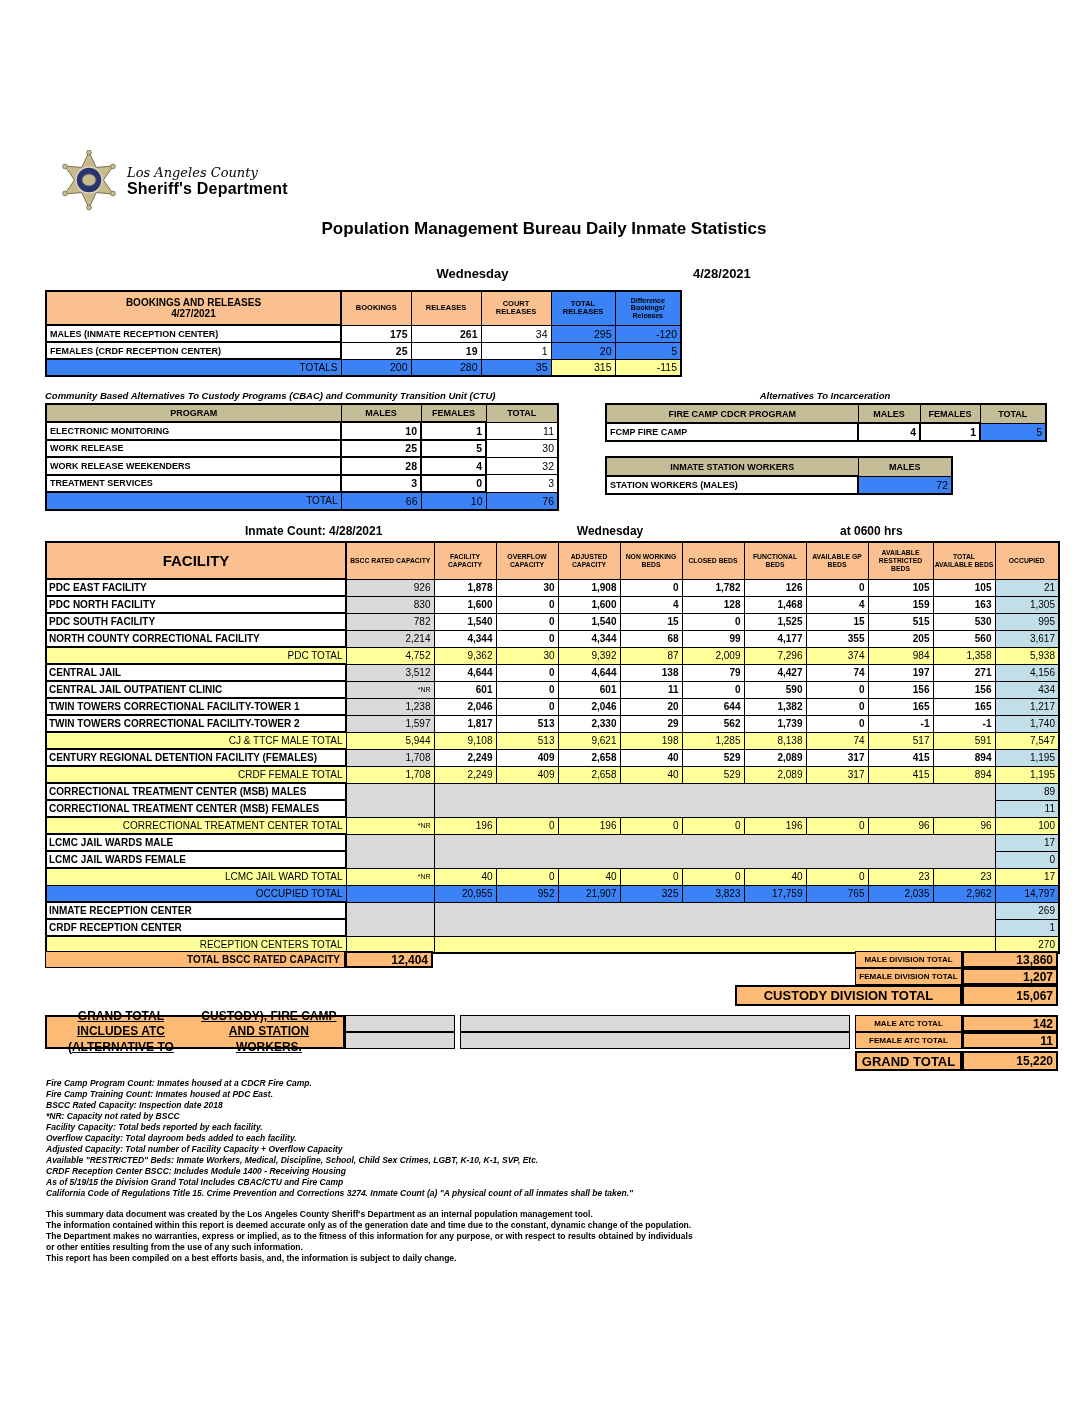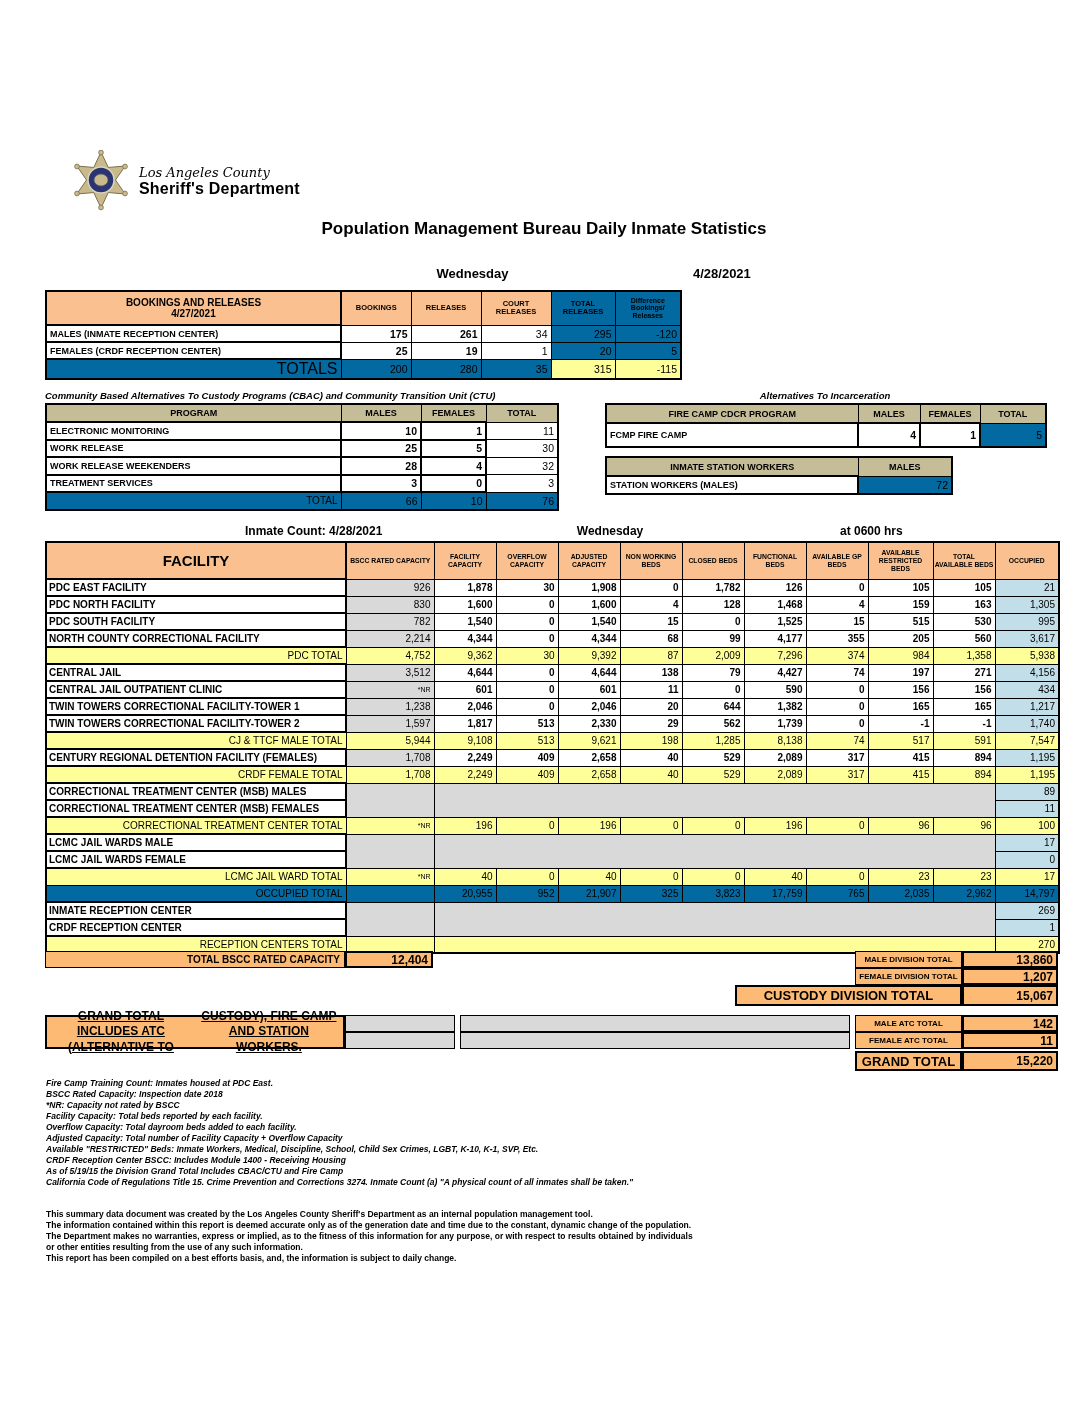--- a/index.html
+++ b/index.html
@@ -4,68 +4,68 @@
 <style>
   html,body { margin:0; padding:0; background:#888; }
   .page { position:relative; width:1088px; height:1408px; background:#ffffff;
           font-family:"Liberation Sans", sans-serif; color:#000; margin:0 auto; overflow:hidden; }
   table { border-collapse:collapse; table-layout:fixed; }
   td,th { overflow:hidden; padding:0 3px; box-sizing:border-box; }
 
   
   .bg-orange { background:#FAC090; }
   .bg-tan    { background:#C4BD97; }
-  .bg-green  { background:#0369a1; }
+  .bg-green  { background:#3b82f6; }
   .bg-yellow { background:#FFFF99; }
   .bg-blue   { background:#C2DEE8; }
   .bg-gray   { background:#D9D9D9; }
   .bg-cyan   { background:#92CDDC; }
 
   
-  .logo { position:absolute; left:71px; top:150px; display:flex; align-items:center; }
+  .logo { position:absolute; left:59px; top:150px; display:flex; align-items:center; }
   .logo-text { margin-left:8px; }
   .logo-text .l1 { font-family:"DejaVu Serif", serif; font-style:italic; font-size:13px; }
   .logo-text .l2 { font-weight:bold; font-size:16px; letter-spacing:0.2px; }
 
   .report-title { position:absolute; top:219px; left:0; width:100%; text-align:center;
                   font-size:17px; font-weight:bold; }
   .subday  { position:absolute; top:266px; left:390px; width:165px; text-align:center; font-size:13px; font-weight:bold; }
   .subdate { position:absolute; top:266px; left:693px; font-size:13px; font-weight:bold; }
 
   
   .bk { position:absolute; left:45px; top:290px; width:635px; border:2px solid #000; }
   .bk th, .bk td { border:1px solid #000; }
   .bk thead tr { height:34px; }
   .bk tbody tr { height:17px; }
   .bk .h-title { font-size:10px; font-weight:bold; text-align:center; border:2px solid #000; }
   .bk .h-col { font-size:7.5px; font-weight:bold; text-align:center; line-height:1.15; }
   .bk .h-diff { font-size:7px; font-weight:bold; text-align:center; line-height:1.1; }
   .bk .r-lbl { font-size:9px; font-weight:bold; text-align:left; border:2px solid #000; }
   .bk td.num { font-size:10.5px; text-align:right; }
   .bk td.bignum { font-weight:bold; }
-  .bk .t-lbl { font-size:16px; text-align:right; }
+  .bk .t-lbl { font-size:10px; text-align:right; }
 
   
   .cbac-title { position:absolute; left:45px; top:390px; font-size:9.5px; font-weight:bold; font-style:italic; }
   .cbac { position:absolute; left:45px; top:403px; width:512px; border:2px solid #000; }
   .cbac th, .cbac td { border:1px solid #000; }
   .cbac thead tr { height:18px; }
   .cbac tbody tr { height:17.5px; }
   .cbac th { font-size:9px; font-weight:bold; text-align:center; }
   .cbac .r-lbl { font-size:9px; font-weight:bold; text-align:left; border:2px solid #000; }
   .cbac td.num { font-size:10.5px; text-align:right;margin-top:17px; }
   .cbac td.bignum { font-weight:bold; border:2px solid #000; }
   .cbac .t-lbl { font-size:10px; text-align:right; }
 
   
   .ati-title { position:absolute; left:605px; top:390px; width:440px; text-align:center;
                font-size:9.5px; font-weight:bold; font-style:italic; }
   .fire { position:absolute; left:605px; top:403px; width:440px; border:2px solid #000; }
   .fire th, .fire td { border:1px solid #000; }
-  .fire thead tr { height:19px; } .fire tbody tr { height:24px; }
+  .fire thead tr { height:19px; } .fire tbody tr { height:18px; }
   .fire th { font-size:9px; font-weight:bold; text-align:center; }
   .fire .r-lbl { font-size:9px; font-weight:bold; text-align:left; border:2px solid #000; }
   .fire td.num { font-size:10.5px; text-align:right; }
   .fire td.bignum { font-weight:bold; border:2px solid #000; }
   .sw { position:absolute; left:605px; top:456px; width:346px; border:2px solid #000; }
   .sw th, .sw td { border:1px solid #000; }
   .sw thead tr { height:19px; } .sw tbody tr { height:18px; }
   .sw th { font-size:9px; font-weight:bold; text-align:center; }
   .sw .r-lbl { font-size:9px; font-weight:bold; text-align:left; border:2px solid #000; }
   .sw td.num { font-size:10.5px; text-align:right; }
@@ -590,20 +590,21 @@
     <div class="graycell" style="left:415px;top:17px;width:390px;height:17px;"></div>
     <div class="sbox lblbox bg-green" style="left:810px;top:0;width:107px;height:17px;font-size:8px;">MALE ATC TOTAL</div>
     <div class="sbox valbox" style="left:917px;top:0;width:96px;height:17px;">142</div>
     <div class="sbox lblbox bg-green" style="left:810px;top:17px;width:107px;height:17px;font-size:8px;">FEMALE ATC TOTAL</div>
     <div class="sbox valbox" style="left:917px;top:17px;width:96px;height:17px;">11</div>
     <div class="sbox lblbox bg-cyan" style="left:810px;top:36px;width:107px;height:20px;font-size:13px;border:2px solid #000;">GRAND TOTAL</div>
     <div class="sbox valbox" style="left:917px;top:36px;width:96px;height:20px;">15,220</div>
   </div>
 
   <div class="footnotes" id="footnotes">
+      <div>Fire Camp Program Count: Inmates housed at a CDCR Fire Camp.</div>
       <div>Fire Camp Training Count: Inmates housed at PDC East.</div>
       <div>BSCC Rated Capacity: Inspection date 2018</div>
       <div>*NR: Capacity not rated by BSCC</div>
       <div>Facility Capacity: Total beds reported by each facility.</div>
       <div>Overflow Capacity: Total dayroom beds added to each facility.</div>
       <div>Adjusted Capacity: Total number of Facility Capacity + Overflow Capacity</div>
       <div>Available "RESTRICTED" Beds: Inmate Workers, Medical, Discipline, School, Child Sex Crimes,  LGBT, K-10, K-1, SVP, Etc.</div>
       <div>CRDF Reception Center BSCC: Includes Module 1400 - Receiving Housing</div>
       <div>As of 5/19/15 the Division Grand Total Includes CBAC/CTU and Fire Camp</div>
       <div>California Code of Regulations Title 15. Crime Prevention and Corrections 3274. Inmate Count (a) "A physical count of all inmates shall be taken."</div>

